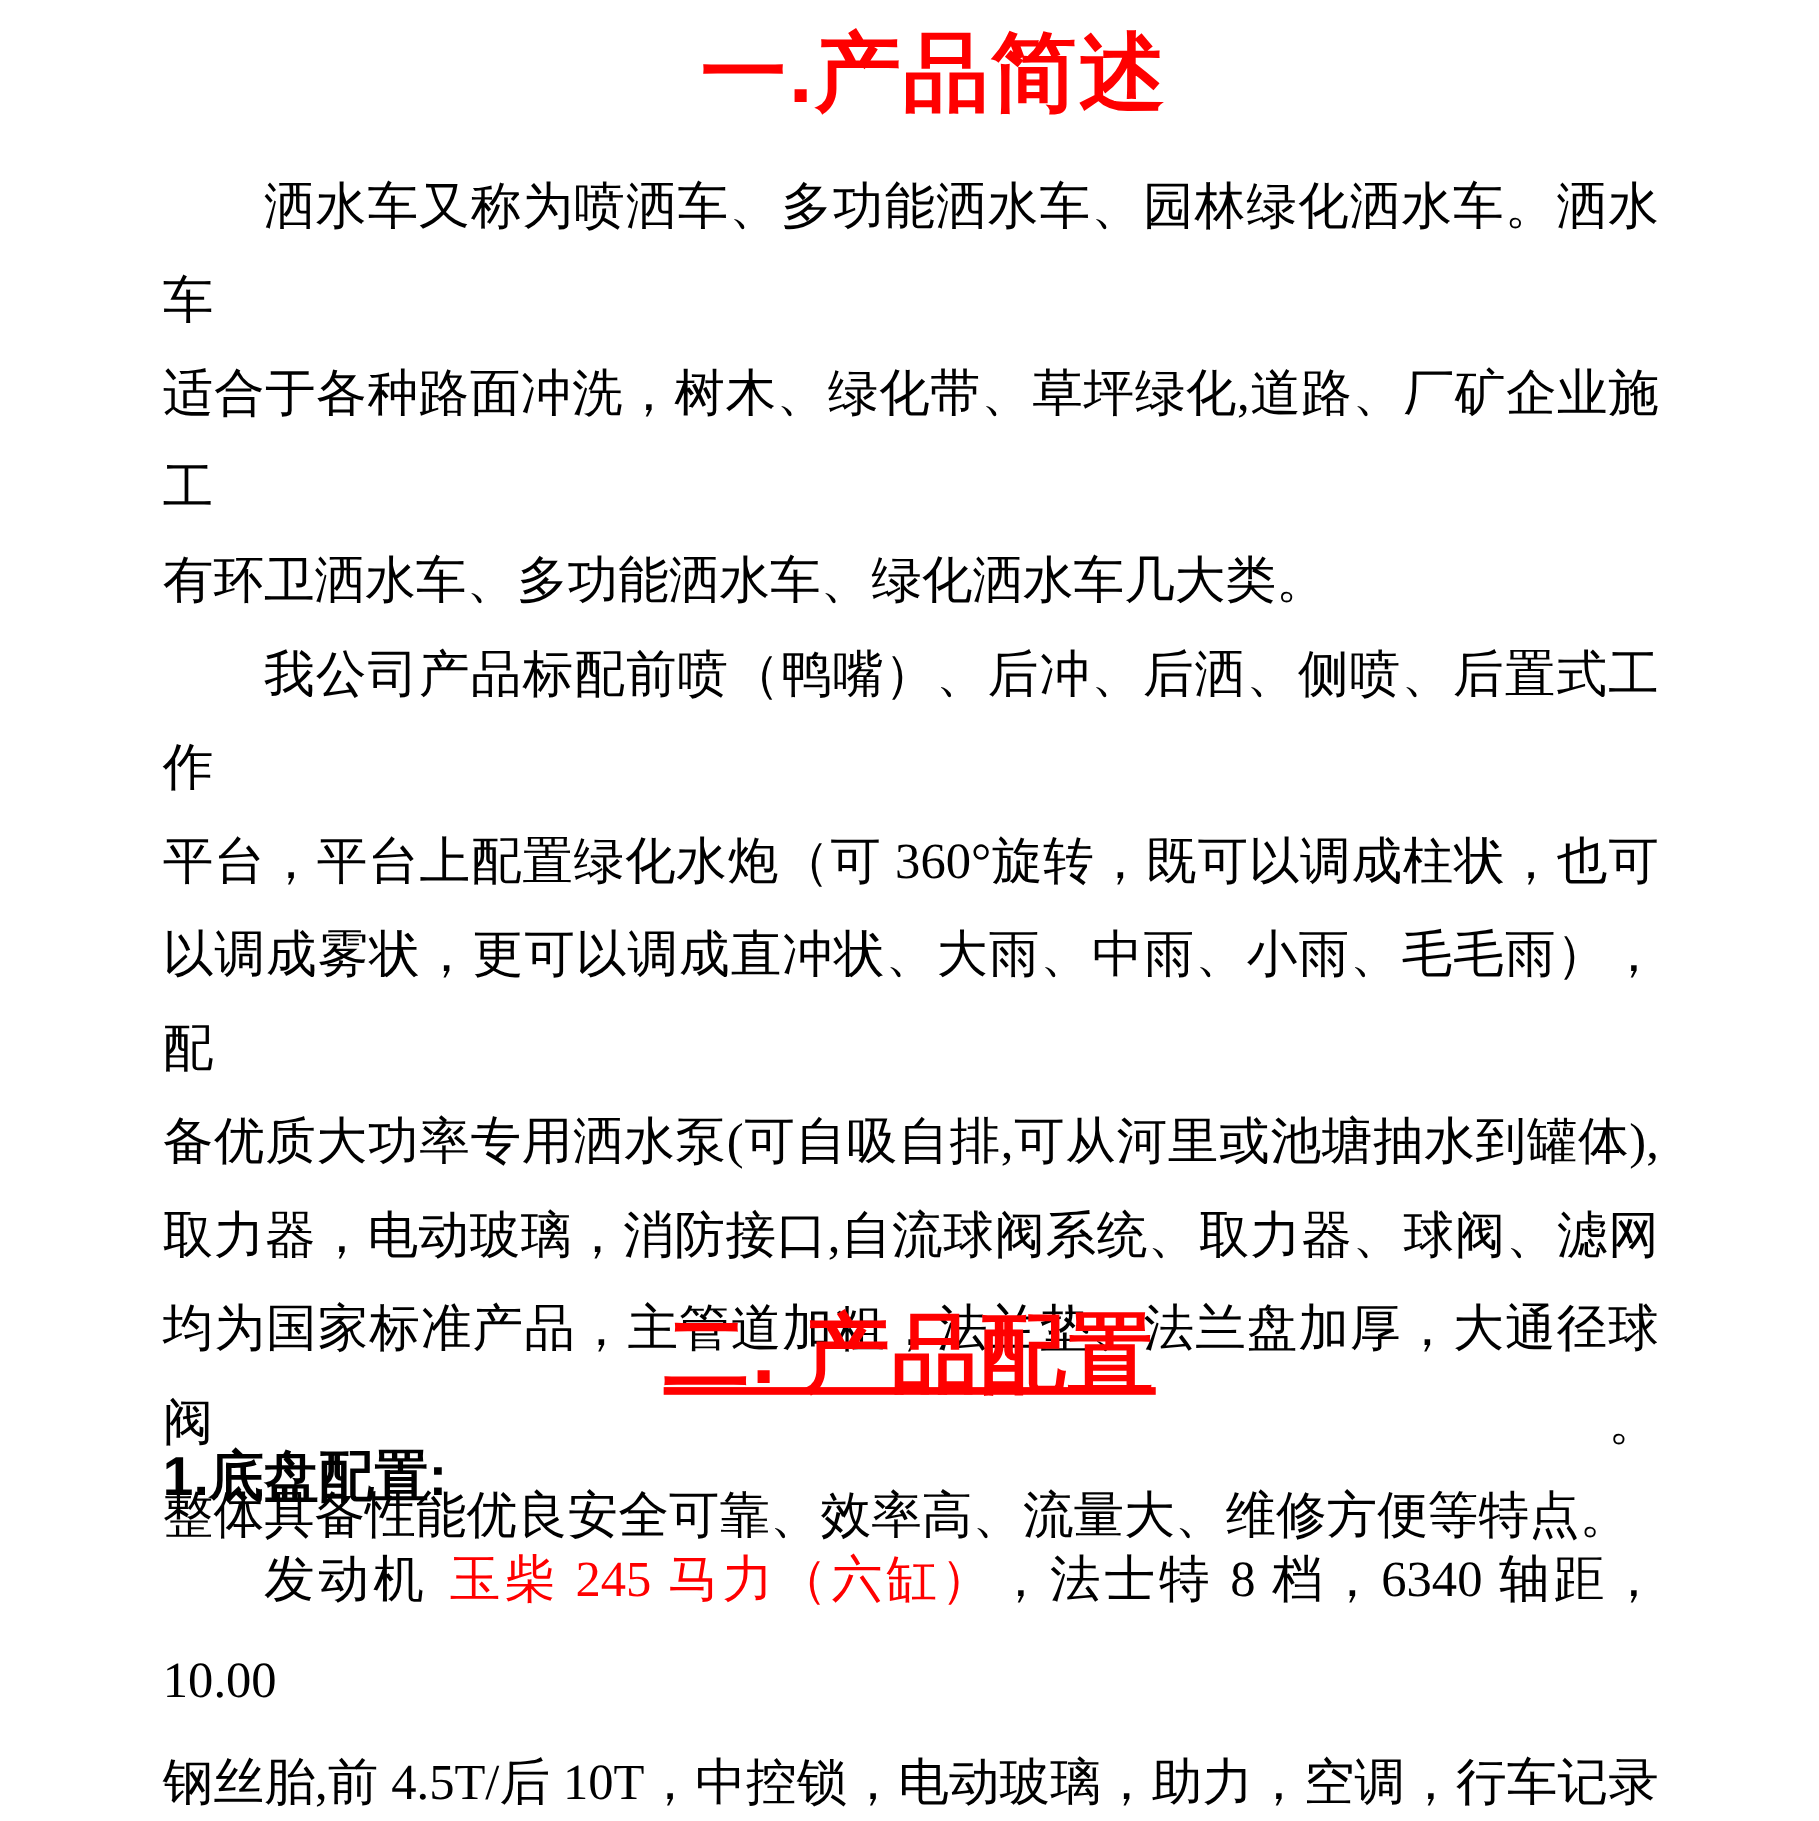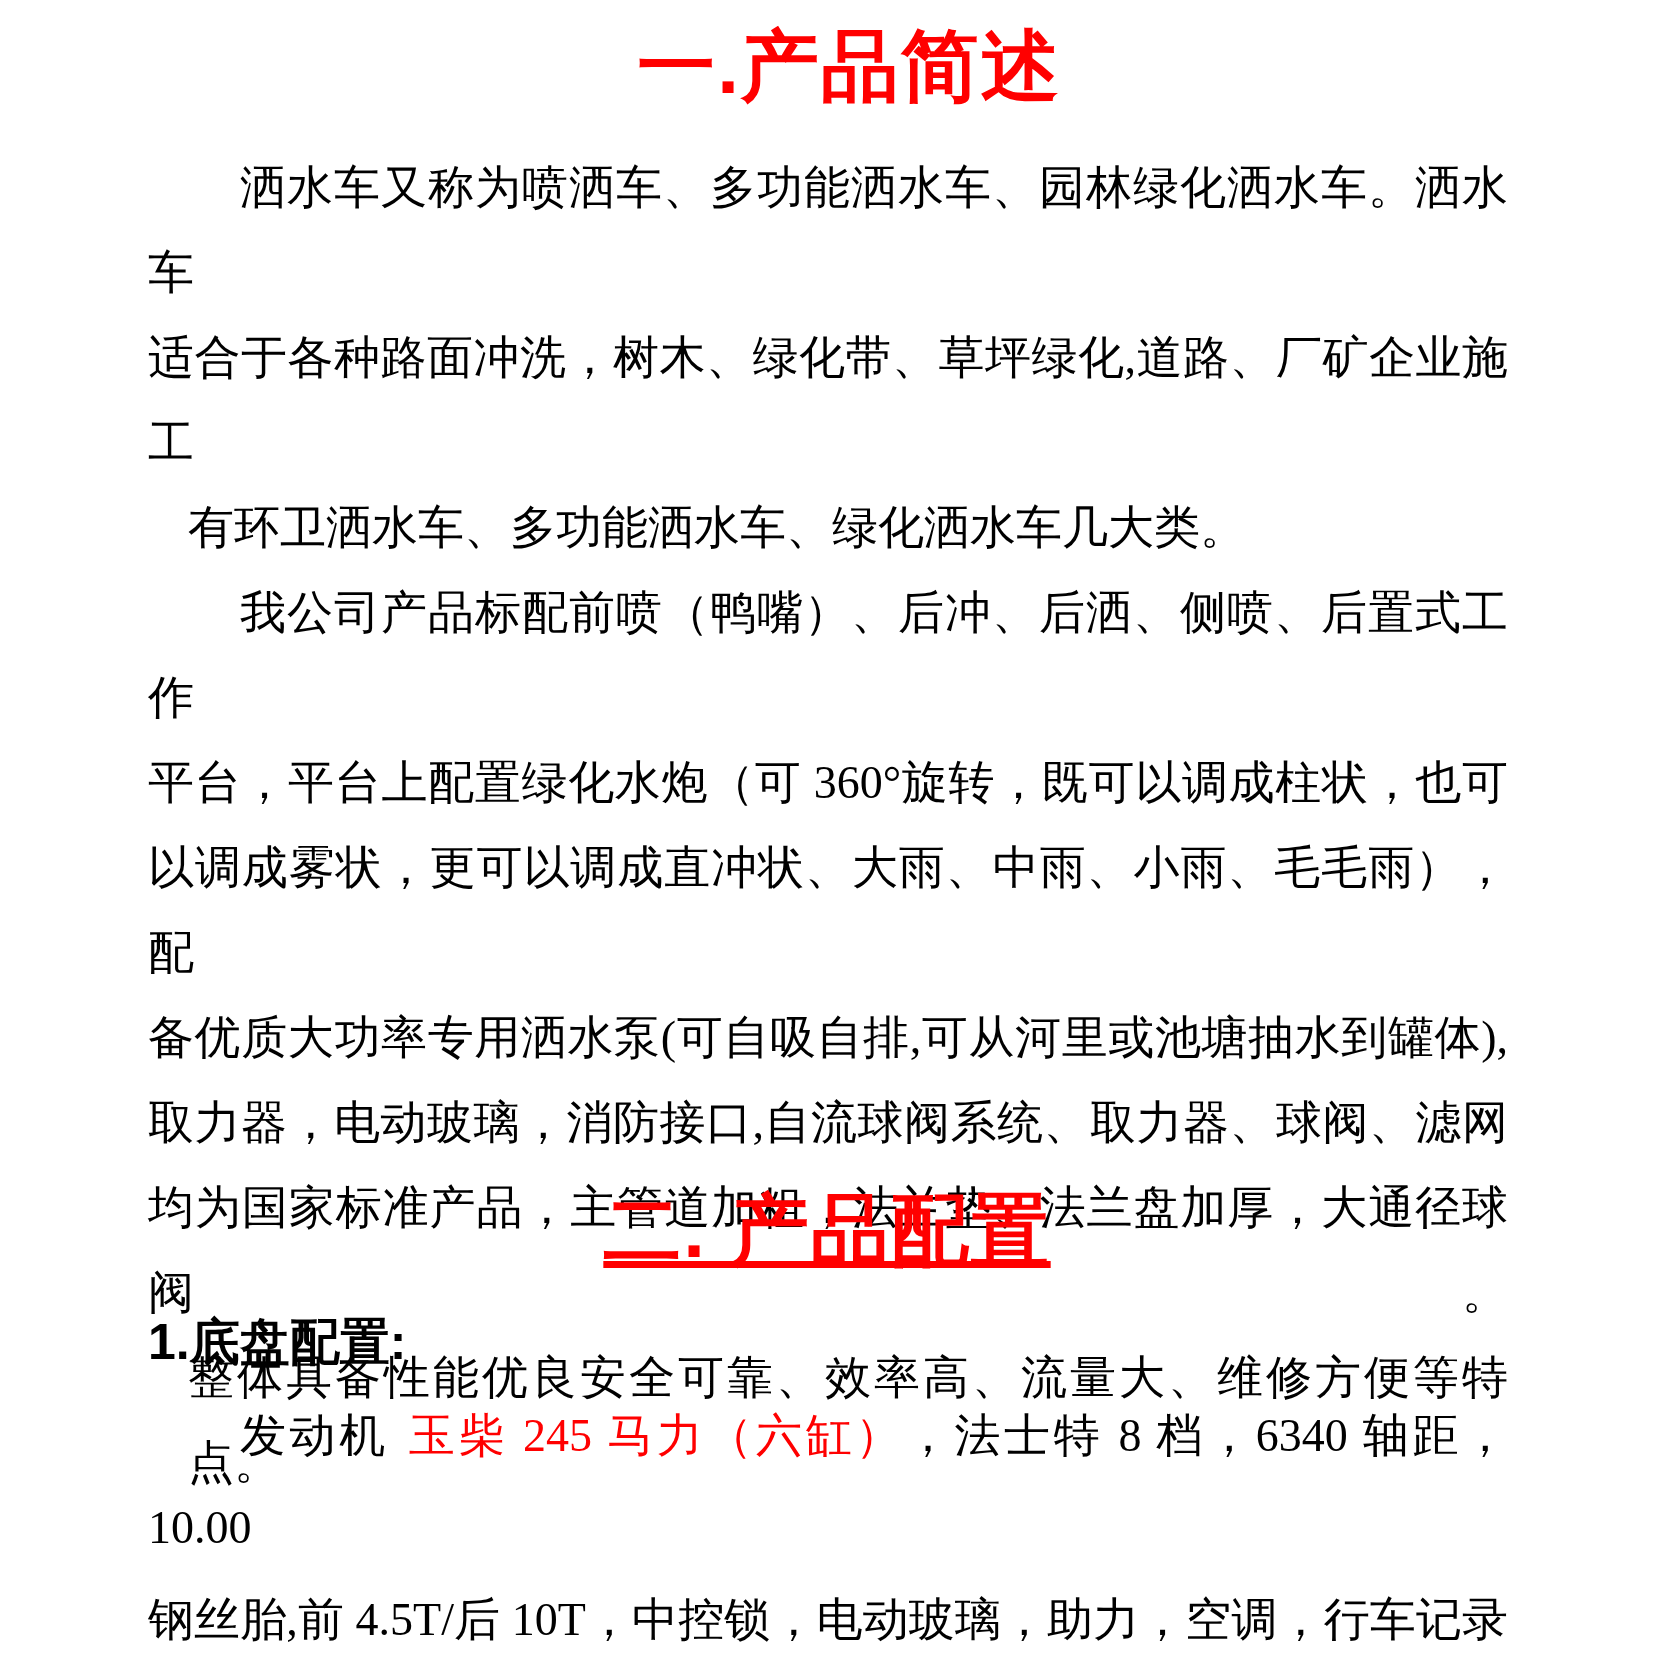--- a/index.html
+++ b/index.html
@@ -40,21 +40,20 @@
     font-size:46px;
     line-height:85px;
   }
   .line{
     text-align:justify;
     text-align-last:justify;
     white-space:normal;
   }
   .line.lastline{
     text-align-last:left;
-    margin-left:40px;
   }
   .line.indent{
     text-indent:92px;
   }
   
   .subheading{
     position:absolute;
     top:1312px;
     left:148px;
     font-family:"Liberation Sans","DejaVu Sans",sans-serif;

